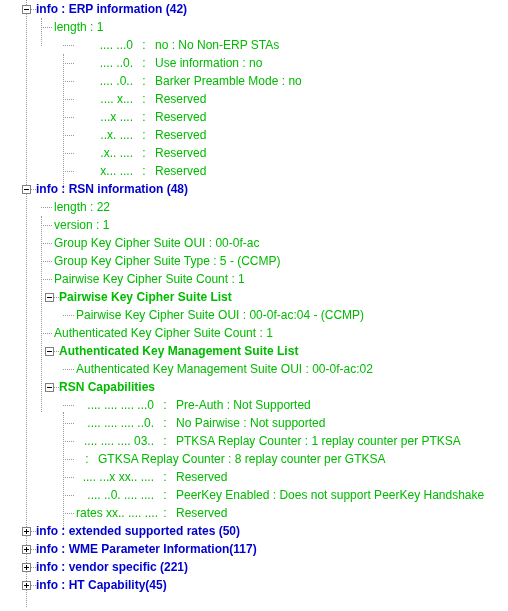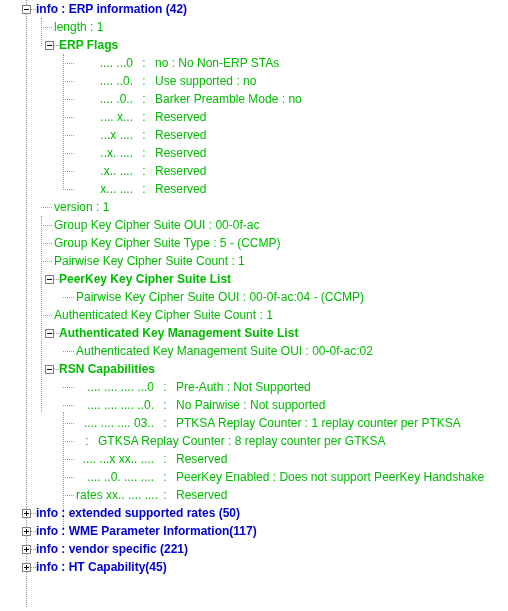--- a/index.html
+++ b/index.html
@@ -149,150 +149,154 @@
   </div>
 
   <div class="vline" style="left:41px; top:18px; height:28px;"></div>
 
   <div class="row">
     <span class="ind" style="width:41px"></span>
     <span class="conn last nov"></span>
     <span class="lbl green">length : 1</span>
   </div>
 
+
+  <div class="vline" style="left:63px; top:54px; height:136px;"></div>
+
+  <div class="row">
+    <span class="ind" style="width:63px"></span>
+    <span class="conn nov"></span>
+    <span class="bits" style="width:57px">.... ...0</span>
+    <span class="colon" style="width:22px">:</span>
+    <span class="desc">no : No Non-ERP STAs</span>
+  </div>
+  <div class="row">
+    <span class="ind" style="width:63px"></span>
+    <span class="conn nov"></span>
+    <span class="bits" style="width:57px">.... ..0.</span>
+    <span class="colon" style="width:22px">:</span>
+    <span class="desc">Use information : no</span>
+  </div>
+  <div class="row">
+    <span class="ind" style="width:63px"></span>
+    <span class="conn nov"></span>
+    <span class="bits" style="width:57px">.... .0..</span>
+    <span class="colon" style="width:22px">:</span>
+    <span class="desc">Barker Preamble Mode : no</span>
+  </div>
+  <div class="row">
+    <span class="ind" style="width:63px"></span>
+    <span class="conn nov"></span>
+    <span class="bits" style="width:57px">.... x...</span>
+    <span class="colon" style="width:22px">:</span>
+    <span class="desc">Reserved</span>
+  </div>
+  <div class="row">
+    <span class="ind" style="width:63px"></span>
+    <span class="conn nov"></span>
+    <span class="bits" style="width:57px">...x ....</span>
+    <span class="colon" style="width:22px">:</span>
+    <span class="desc">Reserved</span>
+  </div>
+  <div class="row">
+    <span class="ind" style="width:63px"></span>
+    <span class="conn nov"></span>
+    <span class="bits" style="width:57px">..x. ....</span>
+    <span class="colon" style="width:22px">:</span>
+    <span class="desc">Reserved</span>
+  </div>
+  <div class="row">
+    <span class="ind" style="width:63px"></span>
+    <span class="conn nov"></span>
+    <span class="bits" style="width:57px">.x.. ....</span>
+    <span class="colon" style="width:22px">:</span>
+    <span class="desc">Reserved</span>
+  </div>
+  <div class="row">
+    <span class="ind" style="width:63px"></span>
+    <span class="conn last nov"></span>
+    <span class="bits" style="width:57px">x... ....</span>
+    <span class="colon" style="width:22px">:</span>
+    <span class="desc">Reserved</span>
+  </div>
+
+  <div class="row">
+    <span class="ind" style="width:22px"></span>
+    <span class="exp"></span>
+    <span class="expstub"></span>
+    <span class="lbl blue">info : RSN information (48)</span>
+  </div>
+
+  <div class="vline" style="left:41px; top:216px; height:196px;"></div>
+
+  <div class="row">
+    <span class="ind" style="width:41px"></span>
+    <span class="conn nov"></span>
+    <span class="lbl green">length : 22</span>
+  </div>
+  <div class="row">
+    <span class="ind" style="width:41px"></span>
+    <span class="conn nov"></span>
+    <span class="lbl green">version : 1</span>
+  </div>
+  <div class="row">
+    <span class="ind" style="width:41px"></span>
+    <span class="conn nov"></span>
+    <span class="lbl green">Group Key Cipher Suite OUI : 00-0f-ac</span>
+  </div>
+  <div class="row">
+    <span class="ind" style="width:41px"></span>
+    <span class="conn nov"></span>
+    <span class="lbl green">Group Key Cipher Suite Type : 5 - (CCMP)</span>
+  </div>
+  <div class="row">
+    <span class="ind" style="width:41px"></span>
+    <span class="conn nov"></span>
+    <span class="lbl green">Pairwise Key Cipher Suite Count : 1</span>
+  </div>
+
   <div class="row">
     <span class="ind" style="width:41px"></span>
     <span class="ind" style="width:4px"></span>
     <span class="exp"></span>
     <span class="expstub"></span>
-    <span class="lbl greenb">ERP Flags</span>
-  </div>
-
-  <div class="vline" style="left:63px; top:54px; height:136px;"></div>
-
-  <div class="row">
-    <span class="ind" style="width:63px"></span>
-    <span class="conn nov"></span>
-    <span class="bits" style="width:57px">.... ...0</span>
-    <span class="colon" style="width:22px">:</span>
-    <span class="desc">no : No Non-ERP STAs</span>
-  </div>
-  <div class="row">
-    <span class="ind" style="width:63px"></span>
-    <span class="conn nov"></span>
-    <span class="bits" style="width:57px">.... ..0.</span>
-    <span class="colon" style="width:22px">:</span>
-    <span class="desc">Use supported : no</span>
-  </div>
-  <div class="row">
-    <span class="ind" style="width:63px"></span>
-    <span class="conn nov"></span>
-    <span class="bits" style="width:57px">.... .0..</span>
-    <span class="colon" style="width:22px">:</span>
-    <span class="desc">Barker Preamble Mode : no</span>
-  </div>
-  <div class="row">
-    <span class="ind" style="width:63px"></span>
-    <span class="conn nov"></span>
-    <span class="bits" style="width:57px">.... x...</span>
-    <span class="colon" style="width:22px">:</span>
-    <span class="desc">Reserved</span>
-  </div>
-  <div class="row">
-    <span class="ind" style="width:63px"></span>
-    <span class="conn nov"></span>
-    <span class="bits" style="width:57px">...x ....</span>
-    <span class="colon" style="width:22px">:</span>
-    <span class="desc">Reserved</span>
-  </div>
-  <div class="row">
-    <span class="ind" style="width:63px"></span>
-    <span class="conn nov"></span>
-    <span class="bits" style="width:57px">..x. ....</span>
-    <span class="colon" style="width:22px">:</span>
-    <span class="desc">Reserved</span>
-  </div>
-  <div class="row">
-    <span class="ind" style="width:63px"></span>
-    <span class="conn nov"></span>
-    <span class="bits" style="width:57px">.x.. ....</span>
-    <span class="colon" style="width:22px">:</span>
-    <span class="desc">Reserved</span>
-  </div>
-  <div class="row">
-    <span class="ind" style="width:63px"></span>
-    <span class="conn last nov"></span>
-    <span class="bits" style="width:57px">x... ....</span>
-    <span class="colon" style="width:22px">:</span>
-    <span class="desc">Reserved</span>
-  </div>
-
-
-  <div class="vline" style="left:41px; top:216px; height:196px;"></div>
-
-  <div class="row">
-    <span class="ind" style="width:41px"></span>
-    <span class="conn nov"></span>
-    <span class="lbl green">version : 1</span>
-  </div>
-  <div class="row">
-    <span class="ind" style="width:41px"></span>
-    <span class="conn nov"></span>
-    <span class="lbl green">Group Key Cipher Suite OUI : 00-0f-ac</span>
-  </div>
-  <div class="row">
-    <span class="ind" style="width:41px"></span>
-    <span class="conn nov"></span>
-    <span class="lbl green">Group Key Cipher Suite Type : 5 - (CCMP)</span>
-  </div>
-  <div class="row">
-    <span class="ind" style="width:41px"></span>
-    <span class="conn nov"></span>
-    <span class="lbl green">Pairwise Key Cipher Suite Count : 1</span>
+    <span class="lbl greenb">Pairwise Key Cipher Suite List</span>
+  </div>
+
+  <div class="row">
+    <span class="ind" style="width:63px"></span>
+    <span class="conn last nov"></span>
+    <span class="lbl green">Pairwise Key Cipher Suite OUI : 00-0f-ac:04 - (CCMP)</span>
+  </div>
+
+  <div class="row">
+    <span class="ind" style="width:41px"></span>
+    <span class="conn nov"></span>
+    <span class="lbl green">Authenticated Key Cipher Suite Count : 1</span>
   </div>
 
   <div class="row">
     <span class="ind" style="width:41px"></span>
     <span class="ind" style="width:4px"></span>
     <span class="exp"></span>
     <span class="expstub"></span>
-    <span class="lbl greenb">PeerKey Key Cipher Suite List</span>
-  </div>
-
-  <div class="row">
-    <span class="ind" style="width:63px"></span>
-    <span class="conn last nov"></span>
-    <span class="lbl green">Pairwise Key Cipher Suite OUI : 00-0f-ac:04 - (CCMP)</span>
-  </div>
-
-  <div class="row">
-    <span class="ind" style="width:41px"></span>
-    <span class="conn nov"></span>
-    <span class="lbl green">Authenticated Key Cipher Suite Count : 1</span>
+    <span class="lbl greenb">Authenticated Key Management Suite List</span>
+  </div>
+
+  <div class="row">
+    <span class="ind" style="width:63px"></span>
+    <span class="conn last nov"></span>
+    <span class="lbl green">Authenticated Key Management Suite OUI : 00-0f-ac:02</span>
   </div>
 
   <div class="row">
     <span class="ind" style="width:41px"></span>
     <span class="ind" style="width:4px"></span>
     <span class="exp"></span>
     <span class="expstub"></span>
-    <span class="lbl greenb">Authenticated Key Management Suite List</span>
-  </div>
-
-  <div class="row">
-    <span class="ind" style="width:63px"></span>
-    <span class="conn last nov"></span>
-    <span class="lbl green">Authenticated Key Management Suite OUI : 00-0f-ac:02</span>
-  </div>
-
-  <div class="row">
-    <span class="ind" style="width:41px"></span>
-    <span class="ind" style="width:4px"></span>
-    <span class="exp"></span>
-    <span class="expstub"></span>
     <span class="lbl greenb">RSN Capabilities</span>
   </div>
 
   <div class="vline" style="left:63px; top:412px; height:118px;"></div>
 
   <div class="row">
     <span class="ind" style="width:63px"></span>
     <span class="conn nov"></span>
     <span class="bits" style="width:78px">.... .... .... ...0</span>
     <span class="colon" style="width:22px">:</span>

